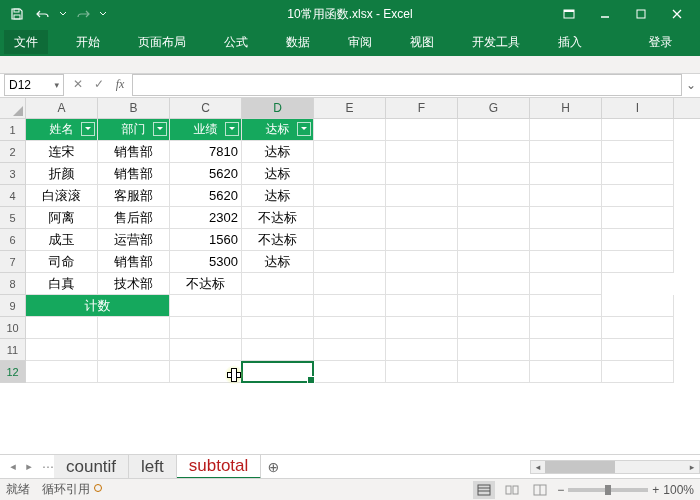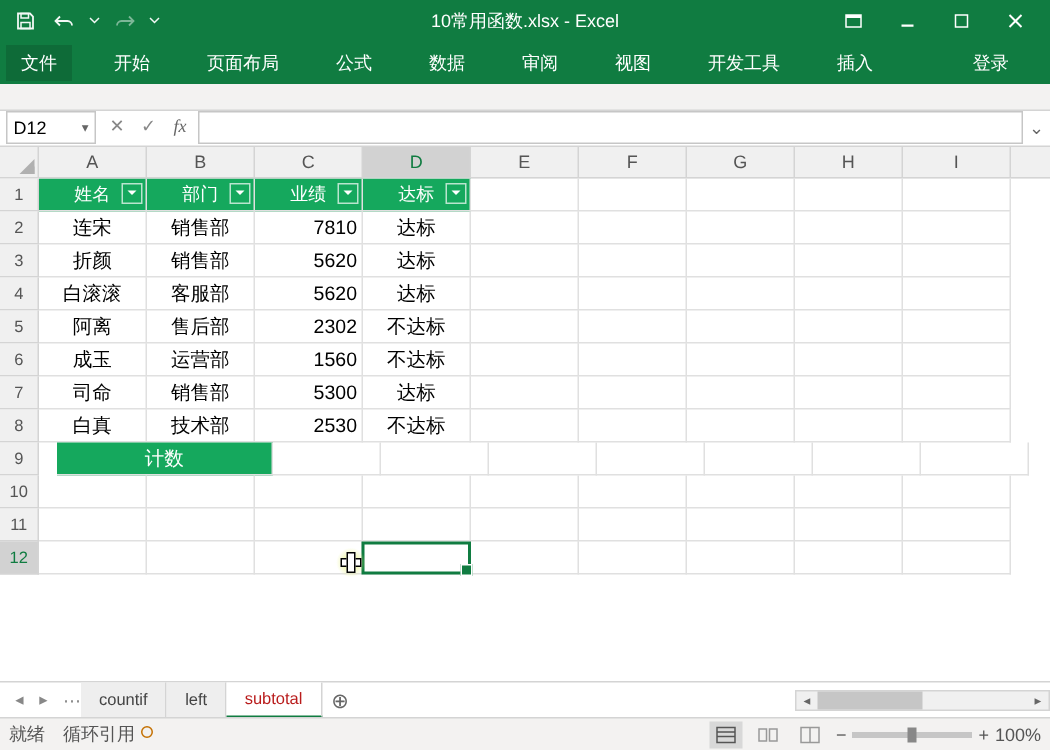--- a/index.html
+++ b/index.html
@@ -33,32 +33,32 @@
 .colhdr.sel{background:#D2D2D2;color:#107C41;}
 .rows{flex:1;overflow:hidden;position:relative;}
 .row{display:flex;height:22px;}
 .rowhdr{width:26px;border-right:1px solid #d4d4d4;border-bottom:1px solid #d4d4d4;background:#F0F0F0;display:flex;align-items:center;justify-content:center;color:#555;font-size:11px;}
 .rowhdr.sel{background:#D2D2D2;color:#107C41;}
 .cell{width:72px;border-right:1px solid #e0e0e0;border-bottom:1px solid #e0e0e0;display:flex;align-items:center;padding:0 3px;font-size:13px;justify-content:center;position:relative;}
 .hdrcell{background:#15A85D;color:#fff;font-weight:500;justify-content:center;}
 .filter{position:absolute;right:2px;top:3px;width:14px;height:14px;border:1px solid rgba(255,255,255,.7);display:flex;align-items:center;justify-content:center;}
 .filter svg{width:8px;height:8px;}
 .num{justify-content:flex-end;}
-.merged{width:144px;background:#15A85D;color:#fff;font-weight:500;margin-left:12px;}
+.merged{width:144px;background:#15A85D;color:#fff;font-weight:500;}
 .cursor-cell{position:absolute;border:2px solid #107C41;pointer-events:none;box-shadow:0 0 0 1px rgba(255,255,255,.8) inset;}
 .cursor-cell::after{content:"";position:absolute;right:-3px;bottom:-3px;width:6px;height:6px;background:#107C41;border:1px solid #fff;}
 .plus-cursor{position:absolute;left:224px;top:246px;width:20px;height:20px;border-radius:50%;background:radial-gradient(circle,#e7f27b 0%,rgba(231,242,123,0) 70%);display:flex;align-items:center;justify-content:center;pointer-events:none;}
 .plus-cursor::before,.plus-cursor::after{content:"";position:absolute;background:#fff;border:1px solid #000;}
 .plus-cursor::before{width:12px;height:4px;}
 .plus-cursor::after{width:4px;height:12px;}
 .sheettabs{height:24px;background:#fff;border-top:1px solid #d4d4d4;display:flex;align-items:center;}
 .navs{display:flex;gap:2px;padding:0 6px;color:#888;}
 .navbtn{width:14px;height:18px;display:flex;align-items:center;justify-content:center;cursor:pointer;font-size:11px;}
 .dots{width:12px;display:flex;align-items:center;justify-content:center;color:#888;}
-.tab{padding:0 12px;height:24px;display:flex;align-items:center;border-right:1px solid #d4d4d4;cursor:pointer;color:#444;font-size:11px;}
+.tab{padding:0 12px;height:24px;display:flex;align-items:center;border-right:1px solid #d4d4d4;cursor:pointer;color:#444;font-size:17px;}
 .tab.active{background:#fff;border-bottom:2px solid #107C41;color:#b91c1c;}
 .tab:not(.active){background:#eee;}
 .addsheet{width:24px;display:flex;align-items:center;justify-content:center;color:#666;cursor:pointer;font-size:14px;}
 .sb-h{margin-left:auto;width:170px;height:14px;background:#f0f0f0;border:1px solid #d4d4d4;display:flex;}
 .sb-h .track{flex:1;position:relative;}
 .sb-h .thumb{position:absolute;left:0;top:0;width:70px;height:100%;background:#c6c6c6;}
 .sb-btn{width:14px;display:flex;align-items:center;justify-content:center;color:#666;font-size:9px;}
 .statusbar{height:22px;background:#F3F2F1;border-top:1px solid #d4d4d4;display:flex;align-items:center;padding:0 6px;font-size:11px;color:#555;gap:12px;}
 .sb-right{margin-left:auto;display:flex;align-items:center;gap:6px;}
 .viewbtn{width:22px;height:18px;display:flex;align-items:center;justify-content:center;cursor:pointer;border:1px solid transparent;}
@@ -295,21 +295,20 @@
         <div class="cell"></div>
         <div class="cell"></div>
         <div class="cell"></div>
         <div class="cell"></div>
         <div class="cell"></div>
       </div>
     <div class="row">
         <div class="rowhdr">8</div>
         <div class="cell">白真</div>
         <div class="cell">技术部</div>
-        <div class="cell num">2530</div>
         <div class="cell">不达标</div>
         <div class="cell"></div>
         <div class="cell"></div>
         <div class="cell"></div>
         <div class="cell"></div>
         <div class="cell"></div>
       </div>
     <div class="row">
         <div class="rowhdr">9</div>
         <div class="cell merged">计数</div>

